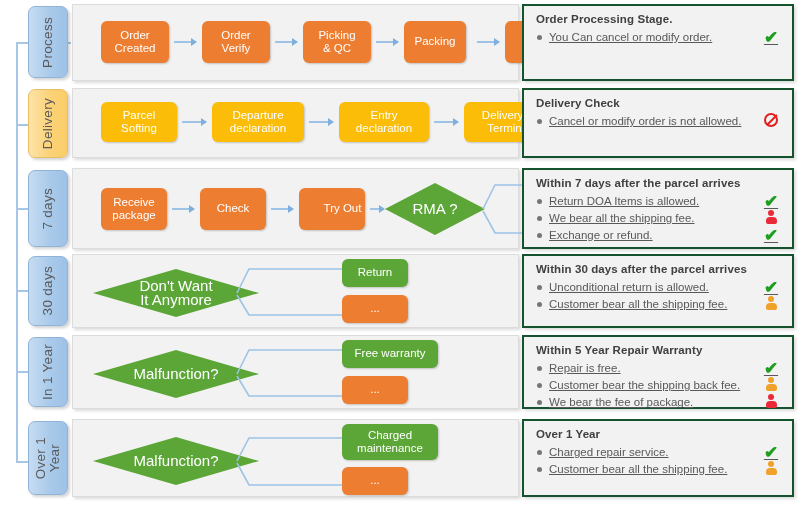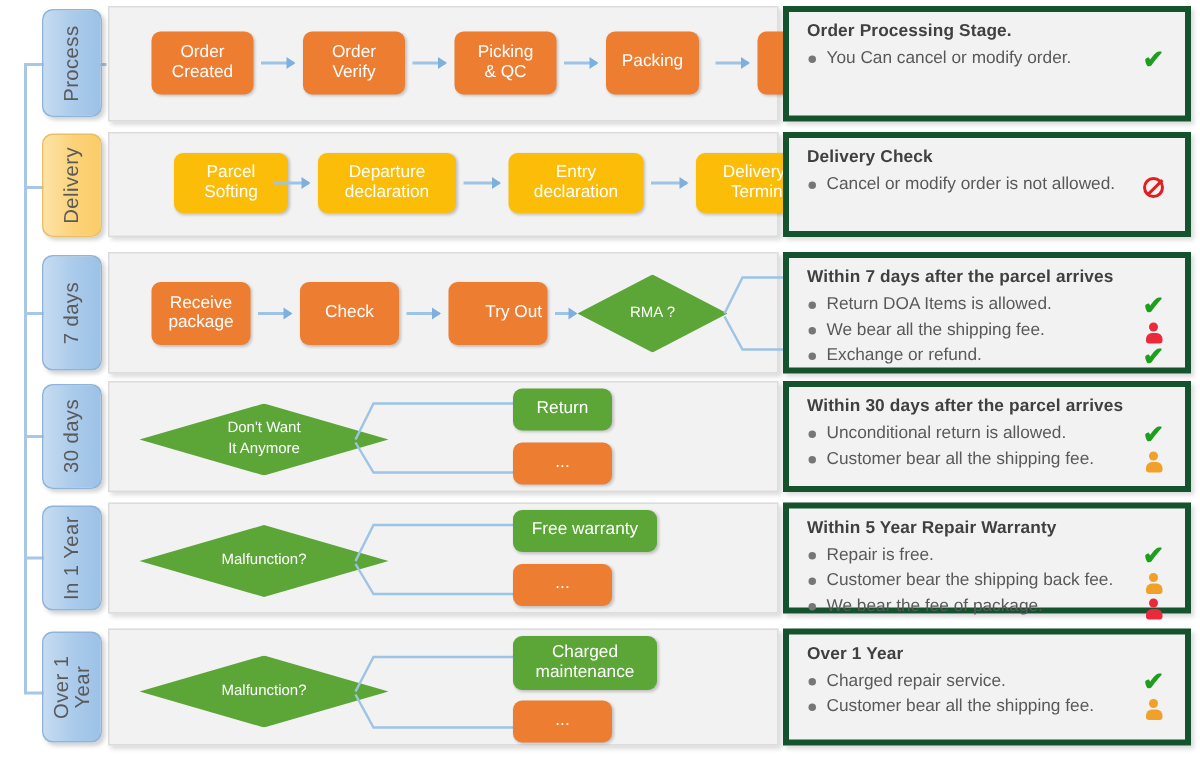--- a/index.html
+++ b/index.html
@@ -97,40 +97,41 @@
     background: #f2f2f2;
     border: 1px solid #dcdcdc;
     box-shadow: 2px 2px 3px rgba(0,0,0,0.14);
   }
   
   .info-panel {
     position: absolute;
     left: 522px;
     width: 272px;
     background: #f2f2f2;
-    border: 4px solid #14532d;
+    border: 2px solid #14532d;
     box-shadow: 2px 2px 3px rgba(0,0,0,0.14);
     padding: 7px 10px 6px 12px;
   }
   .info-title {
     font-size: 11.5px;
     font-weight: bold;
     color: #404040;
     margin-bottom: 4px;
     letter-spacing: 0.1px;
   }
   .info-line {
     position: relative;
     display: flex;
-    align-items: flex-end;
+    align-items: flex-start;
     font-size: 11.5px;
     color: #595959;
     line-height: 17px;
     padding-left: 13px;
     min-height: 17px;
+    text-decoration: underline;
   }
   .info-line .dot {
     position: absolute;
     left: 1px;
     top: 6px;
     width: 5px; height: 5px;
     border-radius: 50%;
     background: #767676;
   }
   .info-line .txt { flex: 1; white-space: nowrap; }
@@ -216,21 +217,21 @@
     width: 0; height: 0;
     border-left: 6px solid #7fb0dd;
     border-top: 4px solid transparent;
     border-bottom: 4px solid transparent;
   }
 
   
   .diamond {
     position: absolute;
     color: #ffffff;
-    font-size: 10px;
+    font-size: 15px;
     display: flex;
     align-items: center;
     justify-content: center;
     text-align: center;
     line-height: 14px;
   }
   .diamond .shape {
     position: absolute;
     left: 0; top: 0;
     width: 100%; height: 100%;
@@ -277,21 +278,21 @@
         <span class="txt">You Can cancel or  modify order.</span>
         <span class="mark">
             <span class="mark-check">✔</span>
           </span>
       </div>
     </div>
   </div>
 
   <div class="row" style="top:0">
     <div class="flow-panel" style="top:88px;height:70px">
-      <div class="node gold" style="left:28px; top:13px; width:76px; height:40px;margin-left:15px;">Parcel<br>Softing</div>
+      <div class="node gold" style="left:28px; top:13px; width:76px; height:40px;">Parcel<br>Softing</div>
       <div class="arrow" style="left:109px; top:32px; width:24px"></div>
       <div class="node gold" style="left:139px; top:13px; width:92px; height:40px;">Departure<br>declaration</div>
       <div class="arrow" style="left:236px; top:32px; width:24px"></div>
       <div class="node gold" style="left:266px; top:13px; width:90px; height:40px;">Entry<br>declaration</div>
       <div class="arrow" style="left:361px; top:32px; width:24px"></div>
       <div class="node gold" style="left:391px; top:13px; width:90px; height:40px;">Delivery at<br>Terminal</div>
     </div>
     <div class="stage-tab yellow" style="top:89px;height:69px">
       <span>Delivery</span>
     </div>

